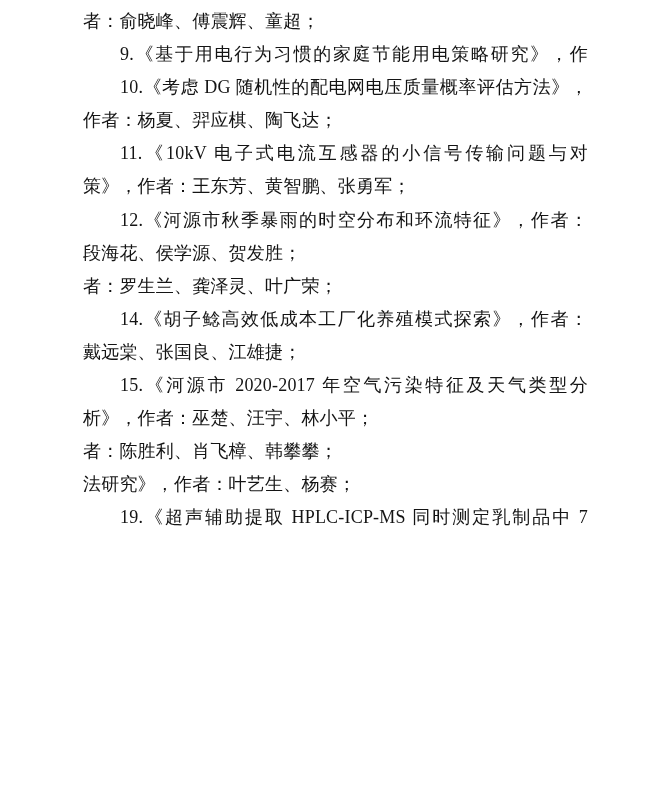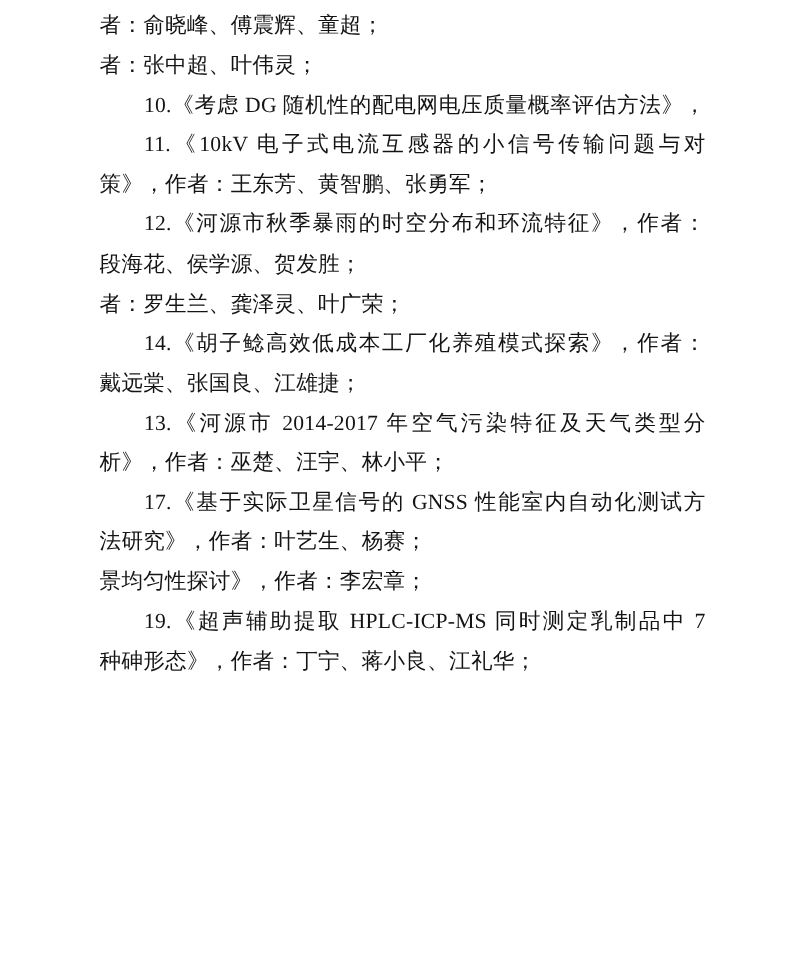--- a/index.html
+++ b/index.html
@@ -36,29 +36,28 @@
   .line.fill {
     text-align: justify;
     text-align-last: justify;
   }
 </style>
 </head>
 <body>
 
 <div class="page">
   <p class="line">者：俞晓峰、傅震辉、童超；</p>
-  <p class="line">者：张中超、叶伟灵；</p>
+  <p class="line indent fill">9.《基于用电行为习惯的家庭节能用电策略研究》，作</p>
   <p class="line indent fill">10.《考虑 DG 随机性的配电网电压质量概率评估方法》，</p>
+  <p class="line">作者：杨夏、羿应棋、陶飞达；</p>
   <p class="line indent fill">11.《10kV 电子式电流互感器的小信号传输问题与对</p>
   <p class="line">策》，作者：王东芳、黄智鹏、张勇军；</p>
   <p class="line indent fill">12.《河源市秋季暴雨的时空分布和环流特征》，作者：</p>
   <p class="line">段海花、侯学源、贺发胜；</p>
   <p class="line">者：罗生兰、龚泽灵、叶广荣；</p>
   <p class="line indent fill">14.《胡子鲶高效低成本工厂化养殖模式探索》，作者：</p>
   <p class="line">戴远棠、张国良、江雄捷；</p>
-  <p class="line indent fill">13.《河源市 2014-2017 年空气污染特征及天气类型分</p>
+  <p class="line indent fill">15.《河源市 2020-2017 年空气污染特征及天气类型分</p>
   <p class="line">析》，作者：巫楚、汪宇、林小平；</p>
-  <p class="line indent fill">17.《基于实际卫星信号的 GNSS 性能室内自动化测试方</p>
+  <p class="line">者：陈胜利、肖飞樟、韩攀攀；</p>
   <p class="line">法研究》，作者：叶艺生、杨赛；</p>
-  <p class="line">景均匀性探讨》，作者：李宏章；</p>
   <p class="line indent fill">19.《超声辅助提取 HPLC-ICP-MS 同时测定乳制品中 7</p>
-  <p class="line">种砷形态》，作者：丁宁、蒋小良、江礼华；</p>
 </div>
 
 </body></html>

